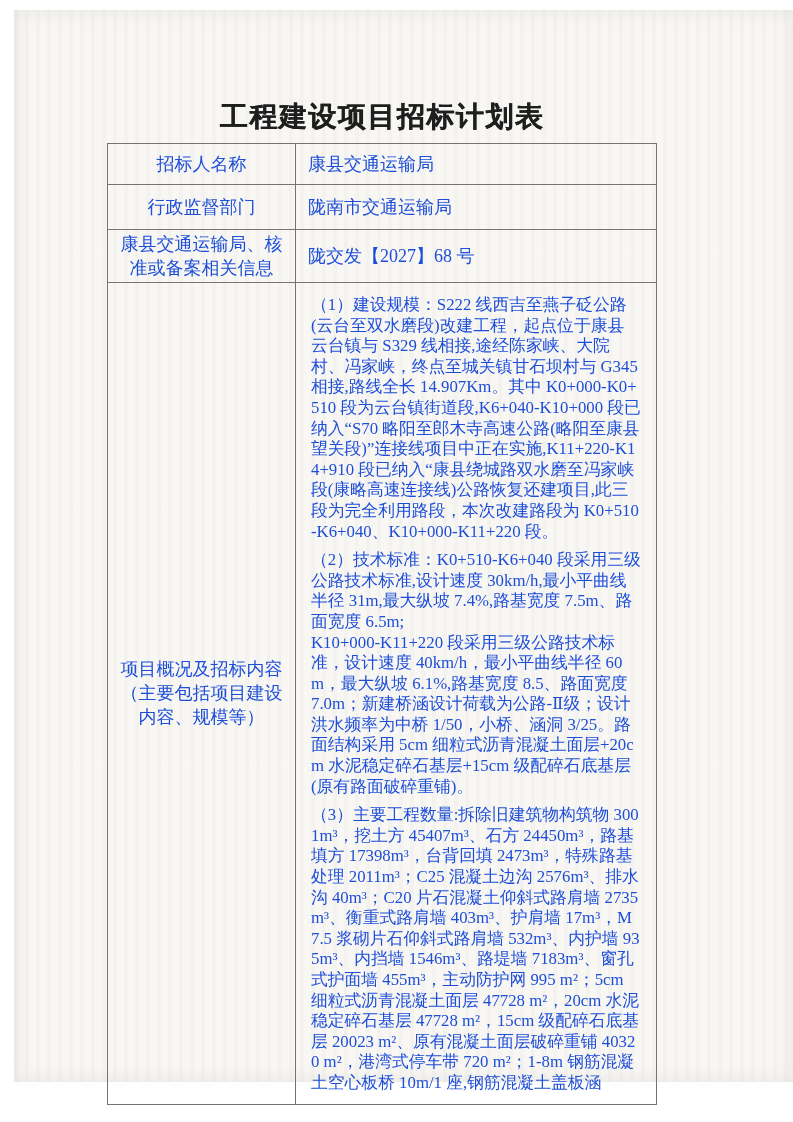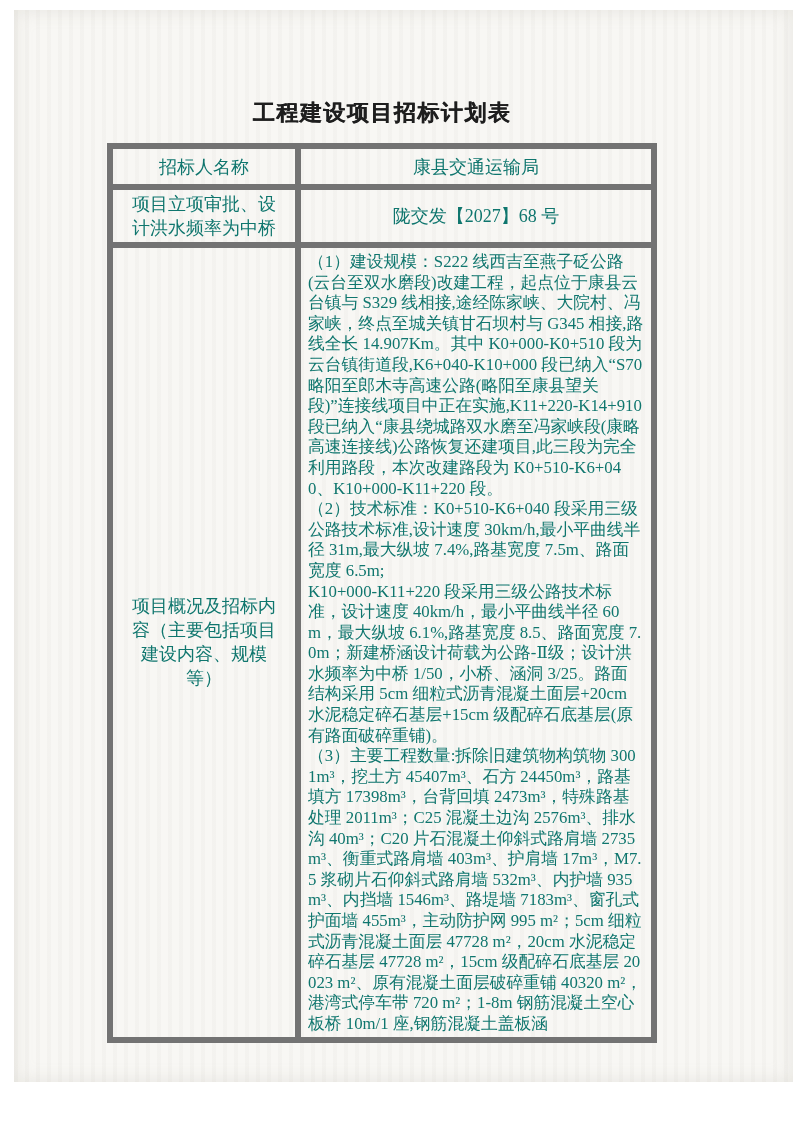--- a/index.html
+++ b/index.html
@@ -30,86 +30,89 @@
     );
     box-shadow: inset 0 0 18px rgba(180,175,165,0.25);
   }
   .doc-title {
     position: absolute;
     left: 107px;
     top: 98px;
     width: 550px;
     margin: 0;
     text-align: center;
-    font-size: 22px;
+    font-size: 28px;
     font-weight: bold;
     letter-spacing: 1.5px;
     color: #1e1e1e;
     text-shadow: 0.4px 0 0 #1e1e1e;
   }
   table.plan-table {
     position: absolute;
     left: 107px;
     top: 143px;
     width: 550px;
     border-collapse: collapse;
     table-layout: fixed;
   }
   table.plan-table td {
-    border: 6px solid #737373;
-    color: #0f766e;
+    border: 1px solid #737373;
+    color: #1d4ed8;
     vertical-align: middle;
   }
   .label-cell {
     width: 188px;
     text-align: center;
     font-size: 18px;
     line-height: 24px;
     padding: 2px 12px;
   }
   .value-cell {
-    text-align: center;
     font-size: 18px;
     line-height: 24px;
     padding: 2px 12px;
   }
   tr.row-1 { height: 41px; }
   tr.row-2 { height: 53px; }
   tr.row-3 { height: 45px; }
   tr.row-4 { height: 45px; }
   tr.row-5 { height: 668px; }
   .desc-cell {
     text-align: left;
     vertical-align: top;
     font-size: 16.8px;
     line-height: 20.6px;
     padding: 4px 7px 2px 7px;
     overflow: hidden;
   }
   .desc-cell p {
-    margin: 0;
+    margin: 8px;
     white-space: pre-wrap;
     word-break: break-all;
   }
 </style>
 </head>
 <body>
 
 <div class="scan-page"></div>
 
 <h1 class="doc-title">工程建设项目招标计划表</h1>
 
 <table class="plan-table">
   <tbody>
     <tr class="row-1">
       <td class="label-cell">招标人名称</td>
       <td class="value-cell">康县交通运输局</td>
     </tr>
+    <tr class="row-3">
+      <td class="label-cell">行政监督部门</td>
+      <td class="value-cell">陇南市交通运输局</td>
+    </tr>
     <tr class="row-4">
-      <td class="label-cell">项目立项审批、设计洪水频率为中桥</td>
+      <td class="label-cell">康县交通运输局、核准或备案相关信息</td>
       <td class="value-cell">陇交发【2027】68 号</td>
     </tr>
     <tr class="row-5">
       <td class="label-cell">项目概况及招标内容（主要包括项目建设内容、规模等）</td>
       <td class="desc-cell">
         <p>（1）建设规模：S222 线西吉至燕子砭公路(云台至双水磨段)改建工程，起点位于康县云台镇与 S329 线相接,途经陈家峡、大院村、冯家峡，终点至城关镇甘石坝村与 G345 相接,路线全长 14.907Km。其中 K0+000-K0+510 段为云台镇街道段,K6+040-K10+000 段已纳入“S70 略阳至郎木寺高速公路(略阳至康县望关段)”连接线项目中正在实施,K11+220-K14+910 段已纳入“康县绕城路双水磨至冯家峡段(康略高速连接线)公路恢复还建项目,此三段为完全利用路段，本次改建路段为 K0+510-K6+040、K10+000-K11+220 段。</p>
         <p>（2）技术标准：K0+510-K6+040 段采用三级公路技术标准,设计速度 30km/h,最小平曲线半径 31m,最大纵坡 7.4%,路基宽度 7.5m、路面宽度 6.5m;
 K10+000-K11+220 段采用三级公路技术标准，设计速度 40km/h，最小平曲线半径 60m，最大纵坡 6.1%,路基宽度 8.5、路面宽度 7.0m；新建桥涵设计荷载为公路-Ⅱ级；设计洪水频率为中桥 1/50，小桥、涵洞 3/25。路面结构采用 5cm 细粒式沥青混凝土面层+20cm 水泥稳定碎石基层+15cm 级配碎石底基层(原有路面破碎重铺)。</p>
         <p>（3）主要工程数量:拆除旧建筑物构筑物 3001m³，挖土方 45407m³、石方 24450m³，路基填方 17398m³，台背回填 2473m³，特殊路基处理 2011m³；C25 混凝土边沟 2576m³、排水沟 40m³；C20 片石混凝土仰斜式路肩墙 2735m³、衡重式路肩墙 403m³、护肩墙 17m³，M7.5 浆砌片石仰斜式路肩墙 532m³、内护墙 935m³、内挡墙 1546m³、路堤墙 7183m³、窗孔式护面墙 455m³，主动防护网 995 m²；5cm 细粒式沥青混凝土面层 47728 m²，20cm 水泥稳定碎石基层 47728 m²，15cm 级配碎石底基层 20023 m²、原有混凝土面层破碎重铺 40320 m²，港湾式停车带 720 m²；1-8m 钢筋混凝土空心板桥 10m/1 座,钢筋混凝土盖板涵</p>
       </td>

